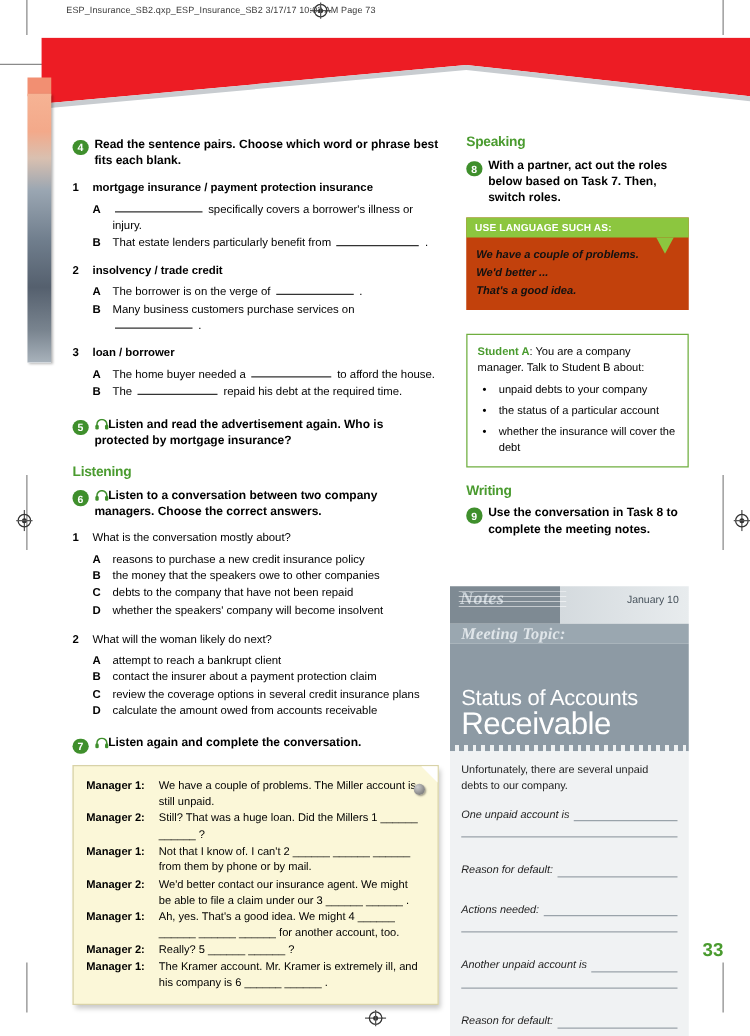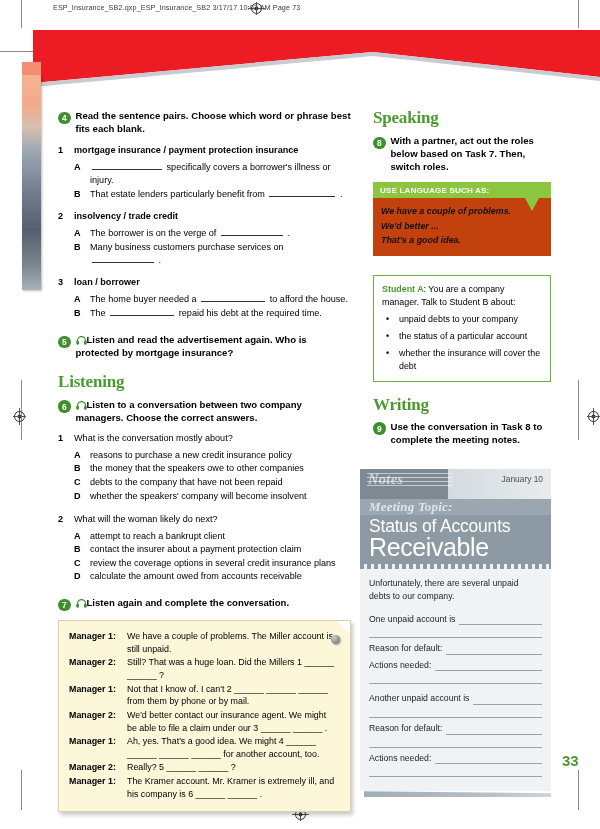--- a/index.html
+++ b/index.html
@@ -53,23 +53,22 @@
     width: 19px; height: 15px;
     background: #f28f72;
   }
 
   
   .col-left  { position: absolute; left: 58px;  top: 110px; width: 293px; }
   .col-right { position: absolute; left: 373px; top: 108px; width: 178px; }
 
   
   .sec-head {
-    font-size: 17px; font-weight: bold; color: #4a9b2f;
+    font-size: 11px; font-weight: bold; color: #4a9b2f;
     letter-spacing: -.2px;
-    font-family: Liberation Serif, serif;
   }
   .task {
     display: flex; align-items: flex-start;
     gap: 5px;
   }
   .tnum {
     flex: 0 0 auto;
     width: 12.5px; height: 12.5px; border-radius: 50%;
     background: #3f8f2c; color: #ffffff;
     font-size: 8.4px; font-weight: bold;
@@ -212,38 +211,39 @@
     letter-spacing: .2px;
   }
   .notes-title-bar {
     background: #8d9aa4;
     padding: 2px 0 4px 9px;
     position: relative;
   }
   .notes-t1 {
     font-size: 17.5px; color: #ffffff; line-height: 1.08;
     letter-spacing: -.2px;
+    margin-top: 32px;
   }
   .notes-t2 {
     font-size: 25px; color: #ffffff; line-height: 1.02;
     letter-spacing: -.4px; margin-top: -1px;
   }
   .notes-perf {
     height: 5px;
     background: repeating-linear-gradient(to right,
         #8d9aa4 0px, #8d9aa4 4px, #eef1f2 4px, #eef1f2 7px);
   }
   .notes-body {
     background: #f0f2f3;
     padding: 8px 9px 10px 9px;
     font-size: 8.7px; color: #1d1d1d;
     line-height: 1.45;
   }
   .notes-intro { margin-bottom: 10px; }
-  .nf { margin-bottom: 4px; }
+  .nf { margin-bottom: 19px; font-style: italic; }
   .nf .lbl { white-space: nowrap; }
   .nf-line {
     border-bottom: 1px solid #9aa3aa;
     height: 13px;
   }
   .nf-inline {
     display: flex; align-items: flex-end; gap: 4px;
   }
   .nf-inline .fill {
     flex: 1 1 auto; border-bottom: 1px solid #9aa3aa; height: 11px;

